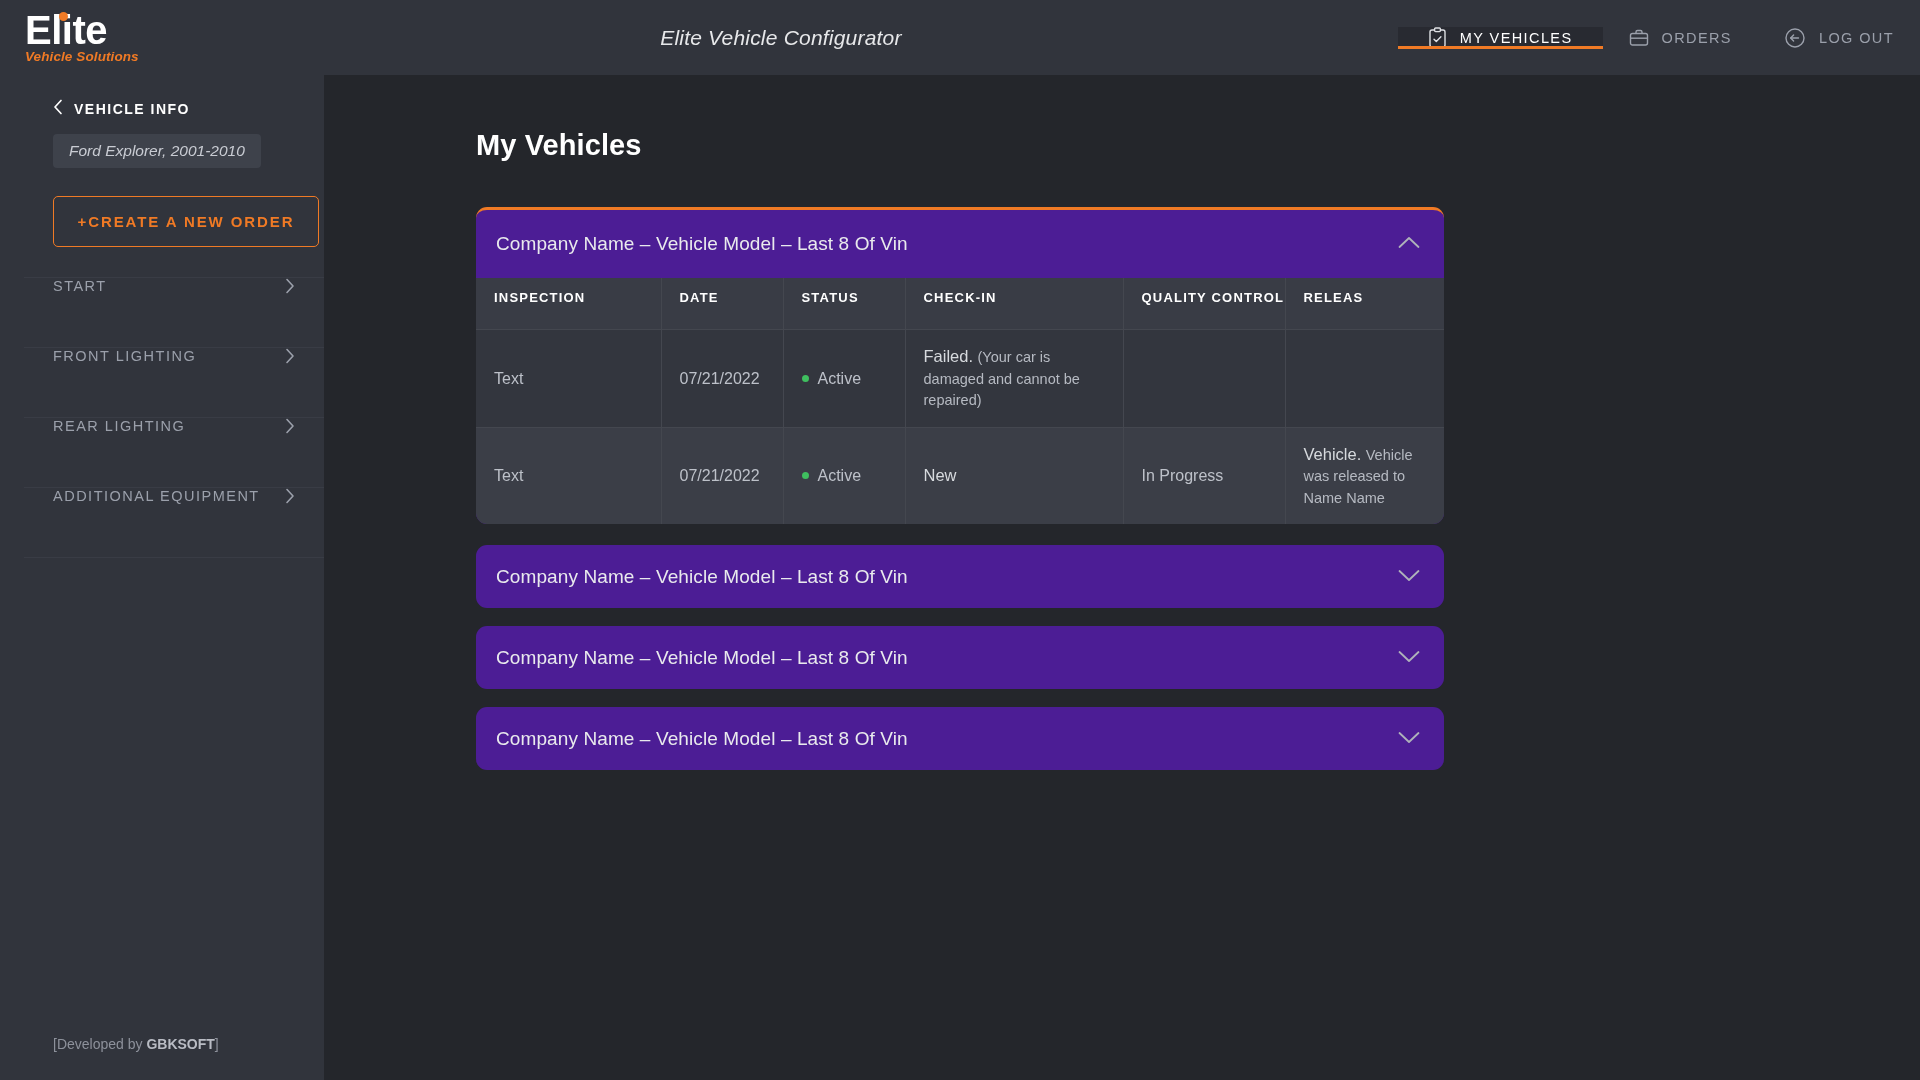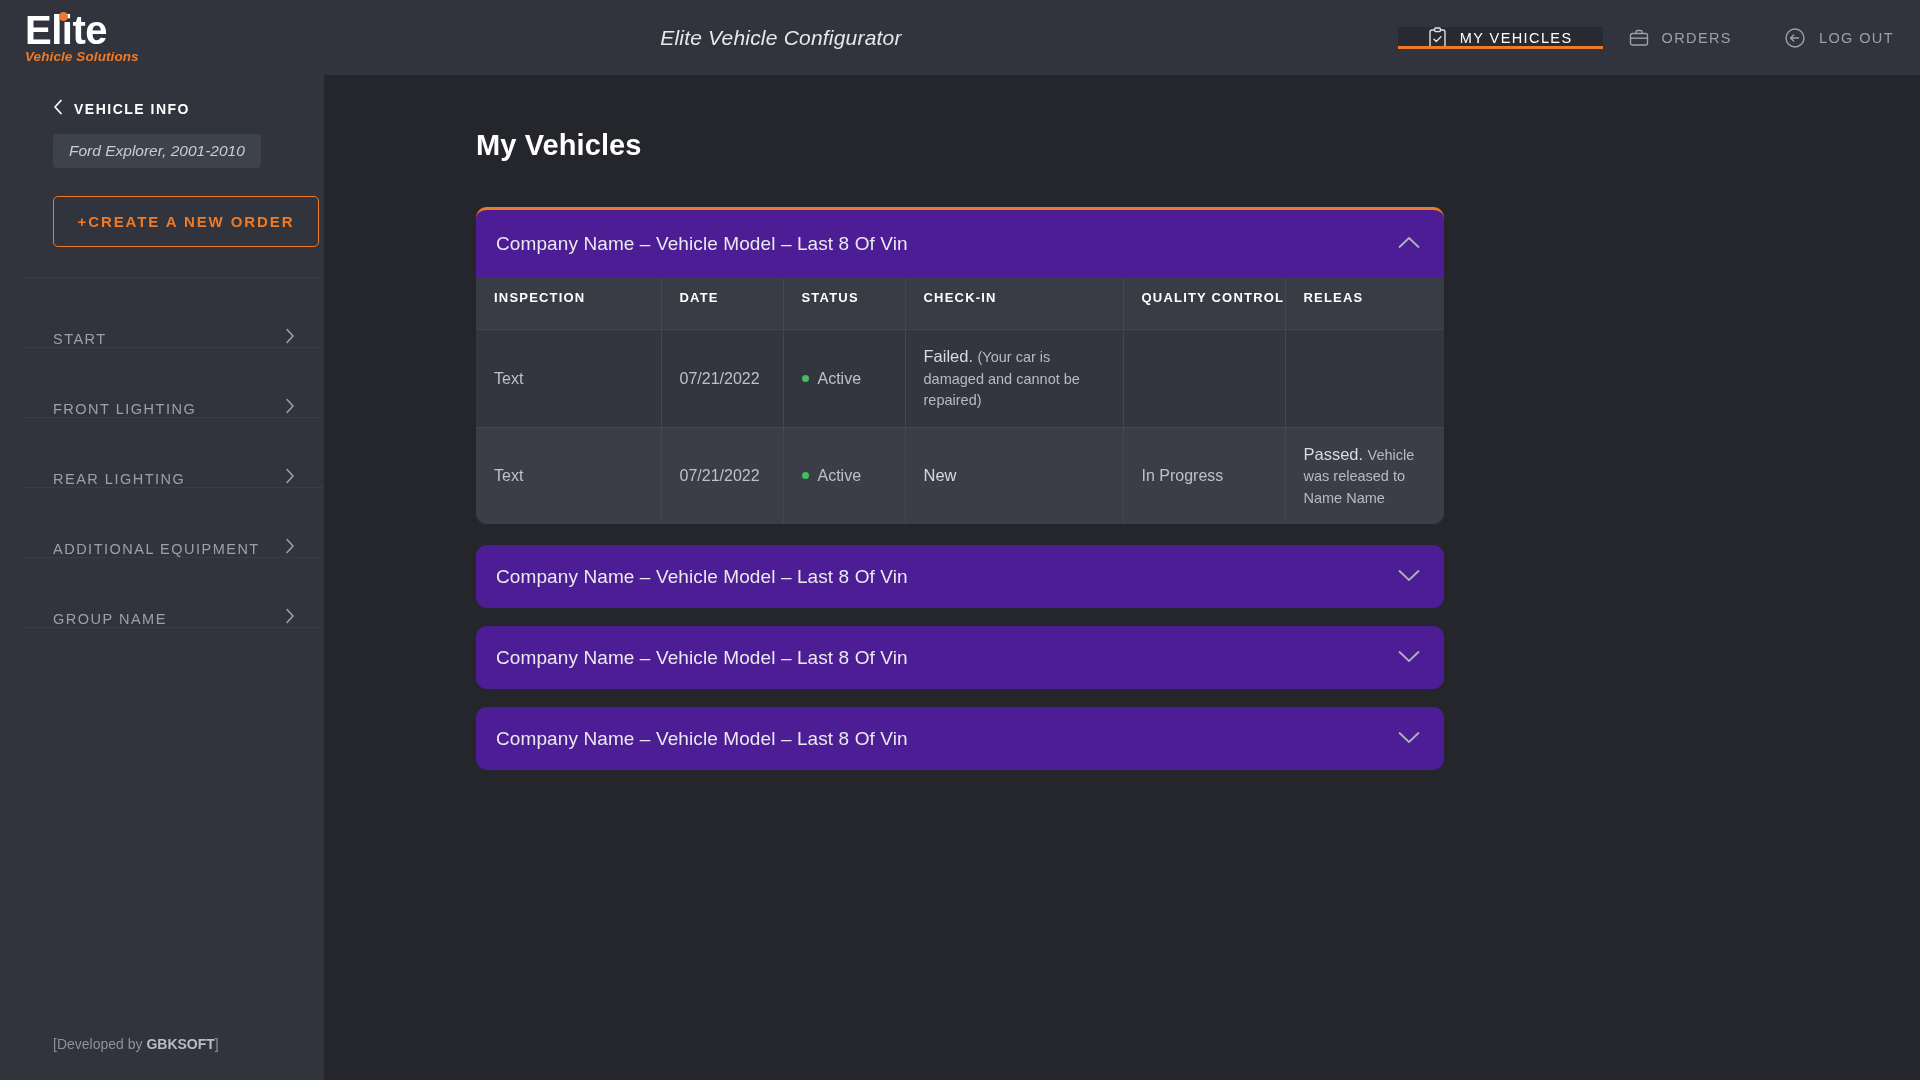--- a/index.html
+++ b/index.html
@@ -177,21 +177,21 @@
     font-family: "Liberation Sans", sans-serif;
   }
 
   .nav-list {
     margin-top: 30px;
     border-top: 1px solid #393c45;
   }
   .nav-row {
     height: 70px;
     display: flex;
-    align-items: flex-end;
+    align-items: flex-start;
     justify-content: space-between;
     padding: 0 29px;
     border-bottom: 1px solid #393c45;
     cursor: pointer;
     color: #9ba0ab;
     font-size: 14.5px;
     letter-spacing: 1.5px;
   }
   .nav-row .chev { display: block; flex: 0 0 auto; }
 
@@ -407,28 +407,20 @@
         <div class="nav-row">
           <span>ADDITIONAL EQUIPMENT</span>
           <span class="chev">
             <svg width="10" height="16" viewBox="0 0 10 16" fill="none">
                 <path d="M2 1.5L8 8l-6 6.5" stroke="#9ba0ab" stroke-width="1.6" fill="none" stroke-linecap="round" stroke-linejoin="round"></path>
               </svg>
           </span>
         </div>
 
 
-        <div class="nav-row">
-          <span>GROUP NAME</span>
-          <span class="chev">
-            <svg width="10" height="16" viewBox="0 0 10 16" fill="none">
-                <path d="M2 1.5L8 8l-6 6.5" stroke="#9ba0ab" stroke-width="1.6" fill="none" stroke-linecap="round" stroke-linejoin="round"></path>
-              </svg>
-          </span>
-        </div>
 
       </div>
 
       <div class="sidebar-spacer"></div>
 
       <div class="footer">
         <span>[Developed by </span><b>GBKSOFT</b><span>]</span>
       </div>
 
     </div>
@@ -499,21 +491,21 @@
                       <span class="dot"></span>
                       <span>Active</span>
                     </span>
                   </td>
                   <td class="wrapcell">
                     <span class="lead">New</span>
                     <span class="sub"></span>
                   </td>
                   <td>In Progress</td>
                   <td class="wrapcell">
-                    <span class="lead">Passed.</span>
+                    <span class="lead">Vehicle.</span>
                     <span class="sub">Vehicle was released to Name Name</span>
                   </td>
                 </tr>
 
               </tbody>
             </table>
           </div>
 
           <div class="card">
             <div class="card-head">

